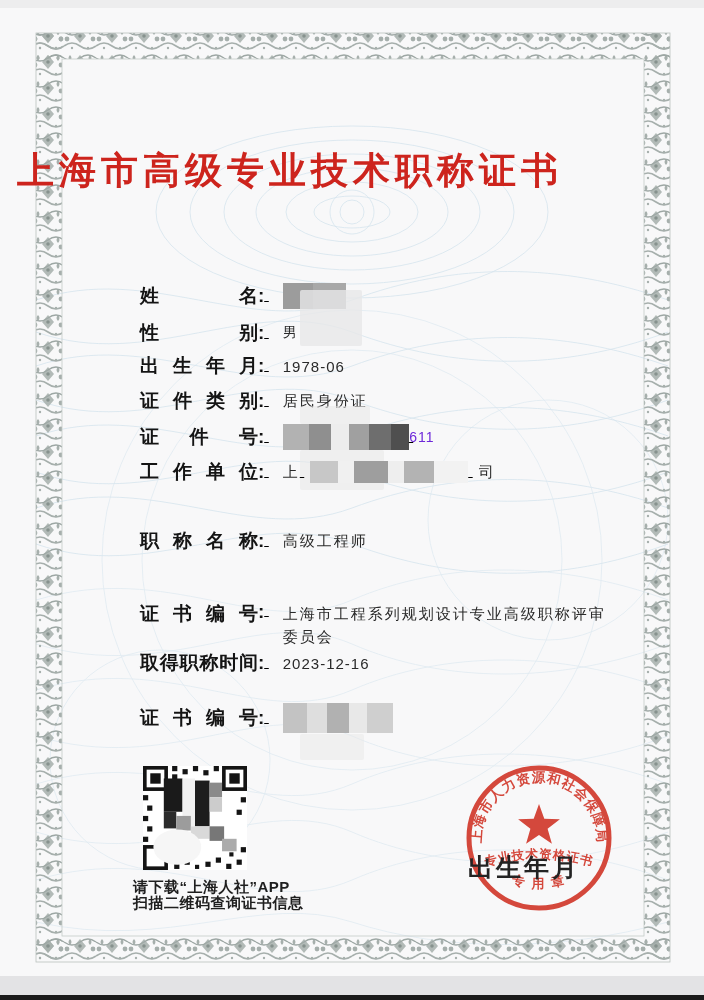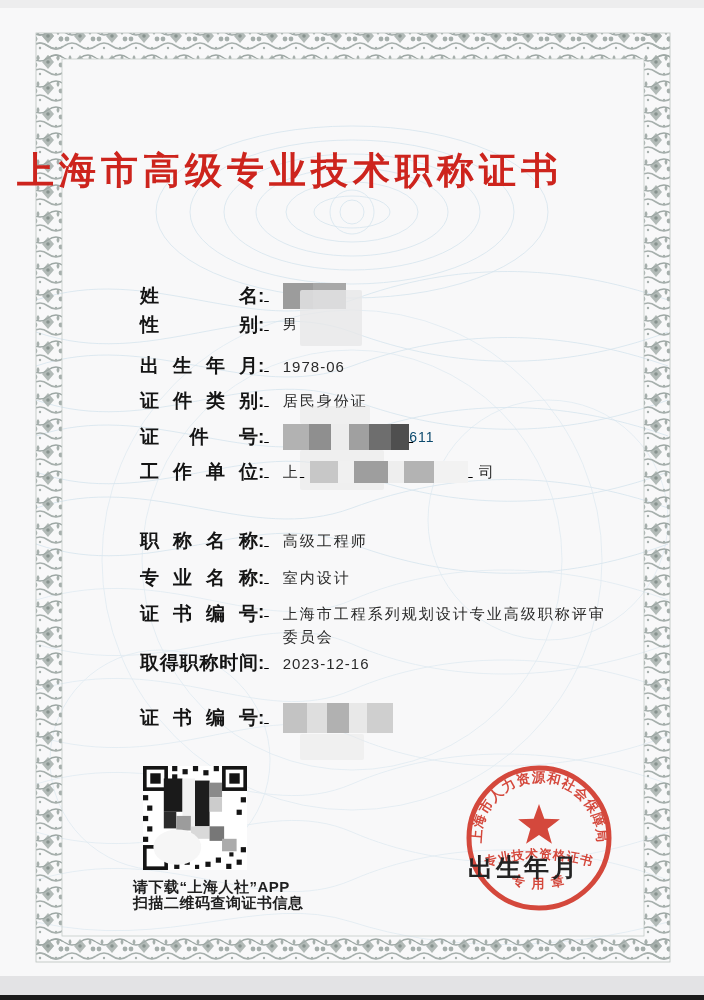--- a/index.html
+++ b/index.html
@@ -106,21 +106,21 @@
 
   <div class="row" style="top:283px">
     <span class="lbl">姓名</span><span class="colon">:</span>
     <span class="mosaic">
       <span style="width:30px;background:#9c9c9c"></span>
         <span style="width:33px;background:#a8a8a8"></span>
     </span>
   </div>
   <div class="abs ghost" style="left:300px;top:290px;width:62px;height:56px;"></div>
 
-  <div class="row" style="top:312px">
+  <div class="row" style="top:320px">
     <span class="lbl">性别</span><span class="colon">:</span>
     <span class="val" style="font-size:14px">男</span>
   </div>
 
   <div class="row" style="top:353px">
     <span class="lbl">出生年月</span><span class="colon">:</span>
     <span class="val num">1978-06</span>
   </div>
 
   <div class="row" style="top:388px">
@@ -131,21 +131,21 @@
   <div class="row" style="top:424px">
     <span class="lbl">证件号</span><span class="colon">:</span>
     <span class="mosaic">
       <span style="width:26px;background:#b2b2b2"></span>
         <span style="width:22px;background:#8f8f8f"></span>
       <span style="width:18px;background:#ededed"></span>
         <span style="width:20px;background:#a0a0a0"></span>
       <span style="width:22px;background:#6e6e6e"></span>
         <span style="width:18px;background:#4f4f4f"></span>
     </span>
-    <span class="val num" style="margin-left:-4px;font-size:14px;color:#0c4a6e">611</span>
+    <span class="val num" style="margin-left:-4px;font-size:14px;color:#6d28d9">611</span>
   </div>
   <div class="abs ghost" style="left:300px;top:406px;width:70px;height:18px;opacity:.55"></div>
   <div class="abs ghost" style="left:300px;top:450px;width:84px;height:40px;opacity:.55"></div>
 
   <div class="row" style="top:459px">
     <span class="lbl">工作单位</span><span class="colon">:</span>
     <span class="val" style="margin-right:0">上</span>
     <span class="mosaic" style="margin-left:6px;height:22px">
       <span style="width:28px;background:#c7c7c7"></span>
         <span style="width:16px;background:#f0f0f0"></span>
@@ -155,24 +155,20 @@
         <span style="width:34px;background:#f2f2f2"></span>
     </span>
     <span class="val" style="margin-left:6px">司</span>
   </div>
 
   <div class="row" style="top:528px">
     <span class="lbl">职称名称</span><span class="colon">:</span>
     <span class="val">高级工程师</span>
   </div>
 
-  <div class="row" style="top:565px">
-    <span class="lbl">专业名称</span><span class="colon">:</span>
-    <span class="val">室内设计</span>
-  </div>
 
   <div class="row" style="top:601px">
     <span class="lbl" style="vertical-align:top">证书编号</span><span class="colon" style="vertical-align:top">:</span>
     <span class="val val-wrap">上海市工程系列规划设计专业高级职称评审委员会</span>
   </div>
 
   <div class="row" style="top:650px">
     <span class="lbl">取得职称时间</span><span class="colon">:</span>
     <span class="val num">2023-12-16</span>
   </div>

